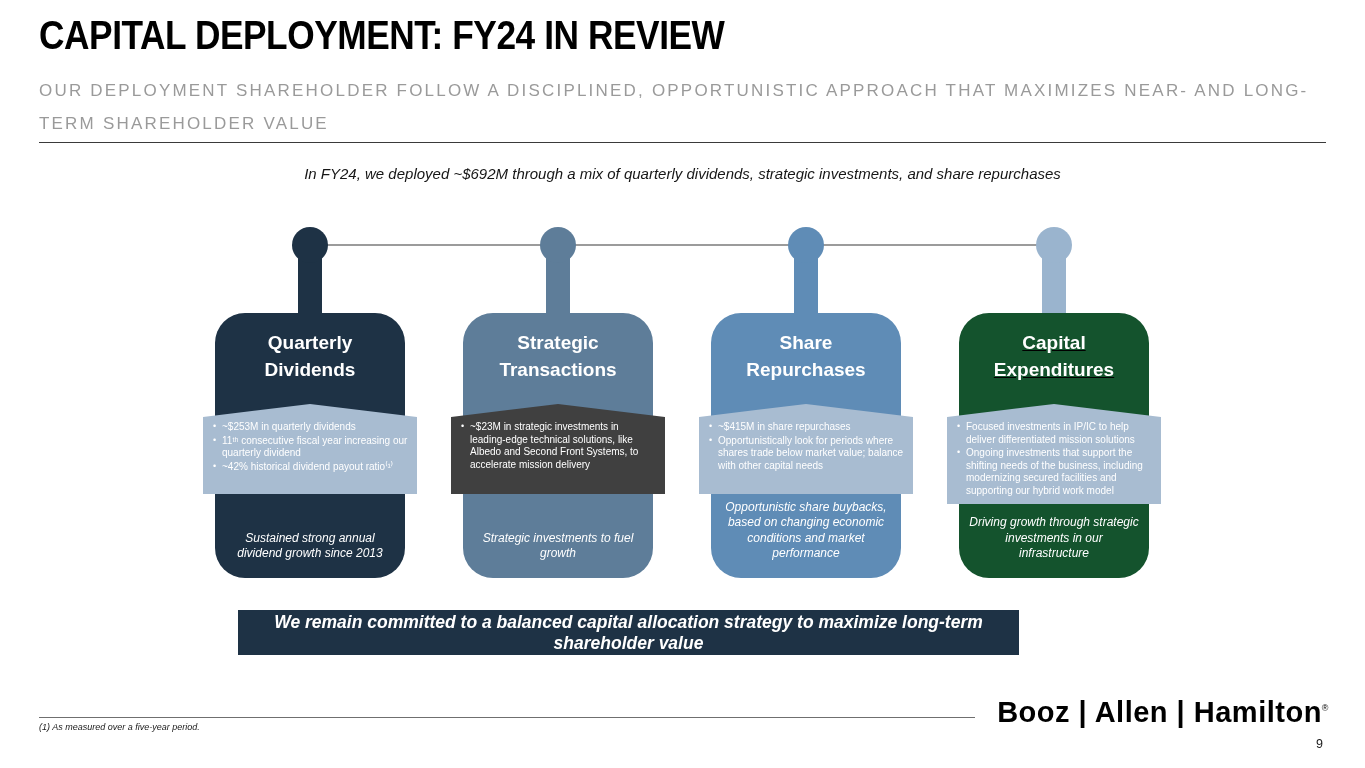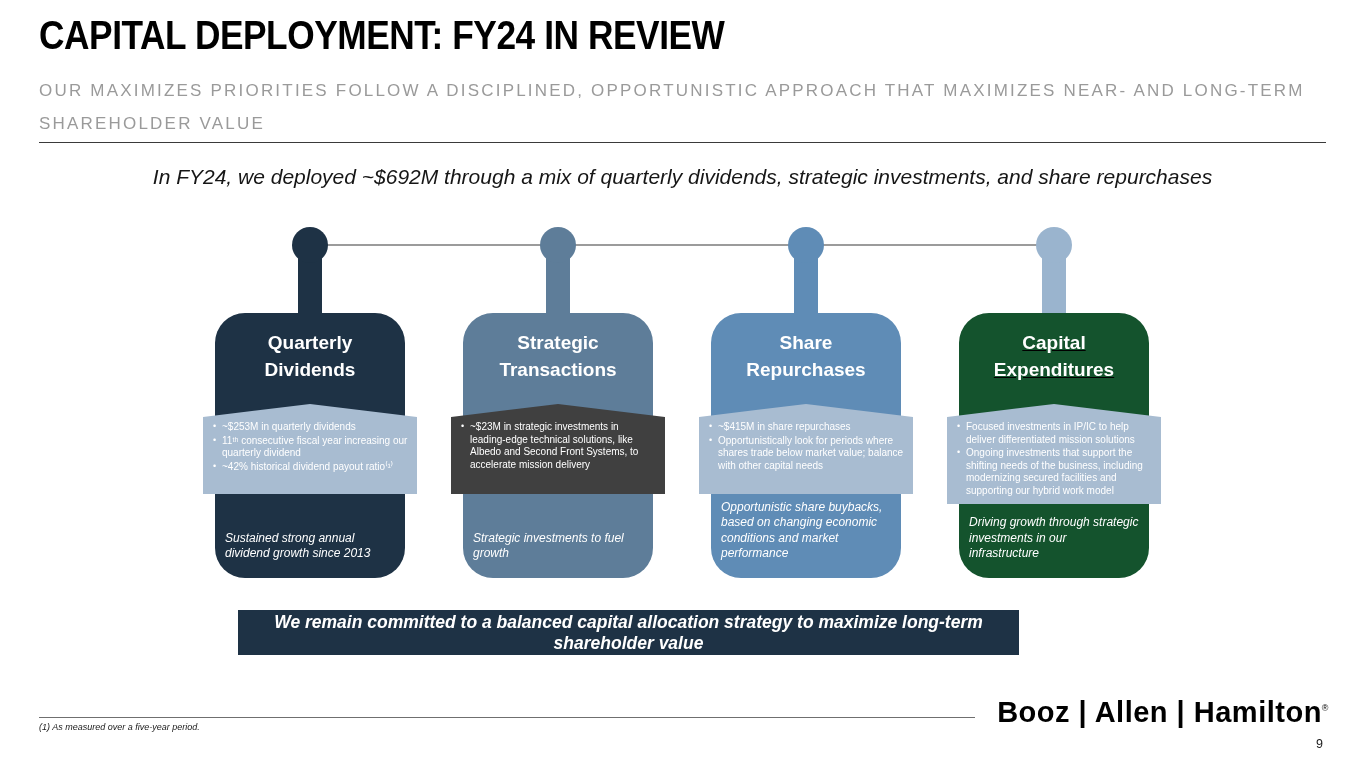--- a/index.html
+++ b/index.html
@@ -24,21 +24,21 @@
     position:absolute; left:39px; top:74px; width:1292px;
     font-size:17px; letter-spacing:2.2px; line-height:1.95;
     color:#9a9a9a;
   }
   .title-rule {
     position:absolute; left:39px; top:142px; width:1287px;
     border:none; border-top:1.5px solid #3a3a3a;
   }
   .intro {
     position:absolute; left:0; top:165px; width:100%;
-    text-align:center; font-style:italic; font-size:21px;
+    text-align:center; font-style:italic; font-size:15px;
     color:#161616; font-weight:500;
   }
 
   
   .connector-line {
     position:absolute; left:310px; top:244px; width:744px; height:1.5px;
     background:#9b9b9b; z-index:0;
   }
   .column {
     position:absolute; top:227px; width:214px; height:360px;
@@ -55,21 +55,21 @@
     position:absolute; left:12px; top:86px; width:190px; height:265px;
     border-radius:30px; z-index:2;
   }
   .card-title {
     padding:17px 18px 0 18px;
     text-align:center; color:#fff; font-weight:bold;
     font-size:19px; line-height:1.4;
   }
   .card-summary {
     position:absolute; left:10px; right:10px; bottom:16px;
-    color:#fff; font-style:italic;
+    text-align:center; color:#fff; font-style:italic;
     font-size:12px; line-height:1.3;
   }
   .band {
     position:absolute; left:0; top:177px; width:214px; min-height:90px;
     background:rgba(168,188,209,0.96); z-index:4;
     clip-path:polygon(0 13px, 50% 0, 100% 13px, 100% 100%, 0 100%);
     padding:17px 9px 6px 9px;
   }
   .bullets { list-style:none; }
   .bullets li {
@@ -110,21 +110,21 @@
     position:absolute; right:42px; top:737px;
     font-size:12.5px; color:#1a1a1a;
   }
 </style>
 </head>
 <body>
 
 <div class="slide">
 
   <div class="title">CAPITAL DEPLOYMENT: FY24 IN REVIEW</div>
-  <div class="subtitle">OUR MAXIMIZES PRIORITIES FOLLOW A DISCIPLINED, OPPORTUNISTIC APPROACH THAT MAXIMIZES NEAR- AND LONG-TERM SHAREHOLDER VALUE</div>
+  <div class="subtitle">OUR DEPLOYMENT SHAREHOLDER FOLLOW A DISCIPLINED, OPPORTUNISTIC APPROACH THAT MAXIMIZES NEAR- AND LONG-TERM SHAREHOLDER VALUE</div>
   <hr class="title-rule">
   <div class="intro">In FY24, we deployed ~$692M through a mix of quarterly dividends, strategic investments, and share repurchases</div>
 
   <div>
     <div class="connector-line" style="background-color: rgb(155, 155, 155);"></div>
 
     <div class="column" style="left:203px">
       <div class="node-stem" style="background-color: rgb(30, 50, 69);"></div>
       <div class="node-circle" style="background-color: rgb(30, 50, 69);"></div>
       <div class="card" style="background-color: rgb(30, 50, 69);">

